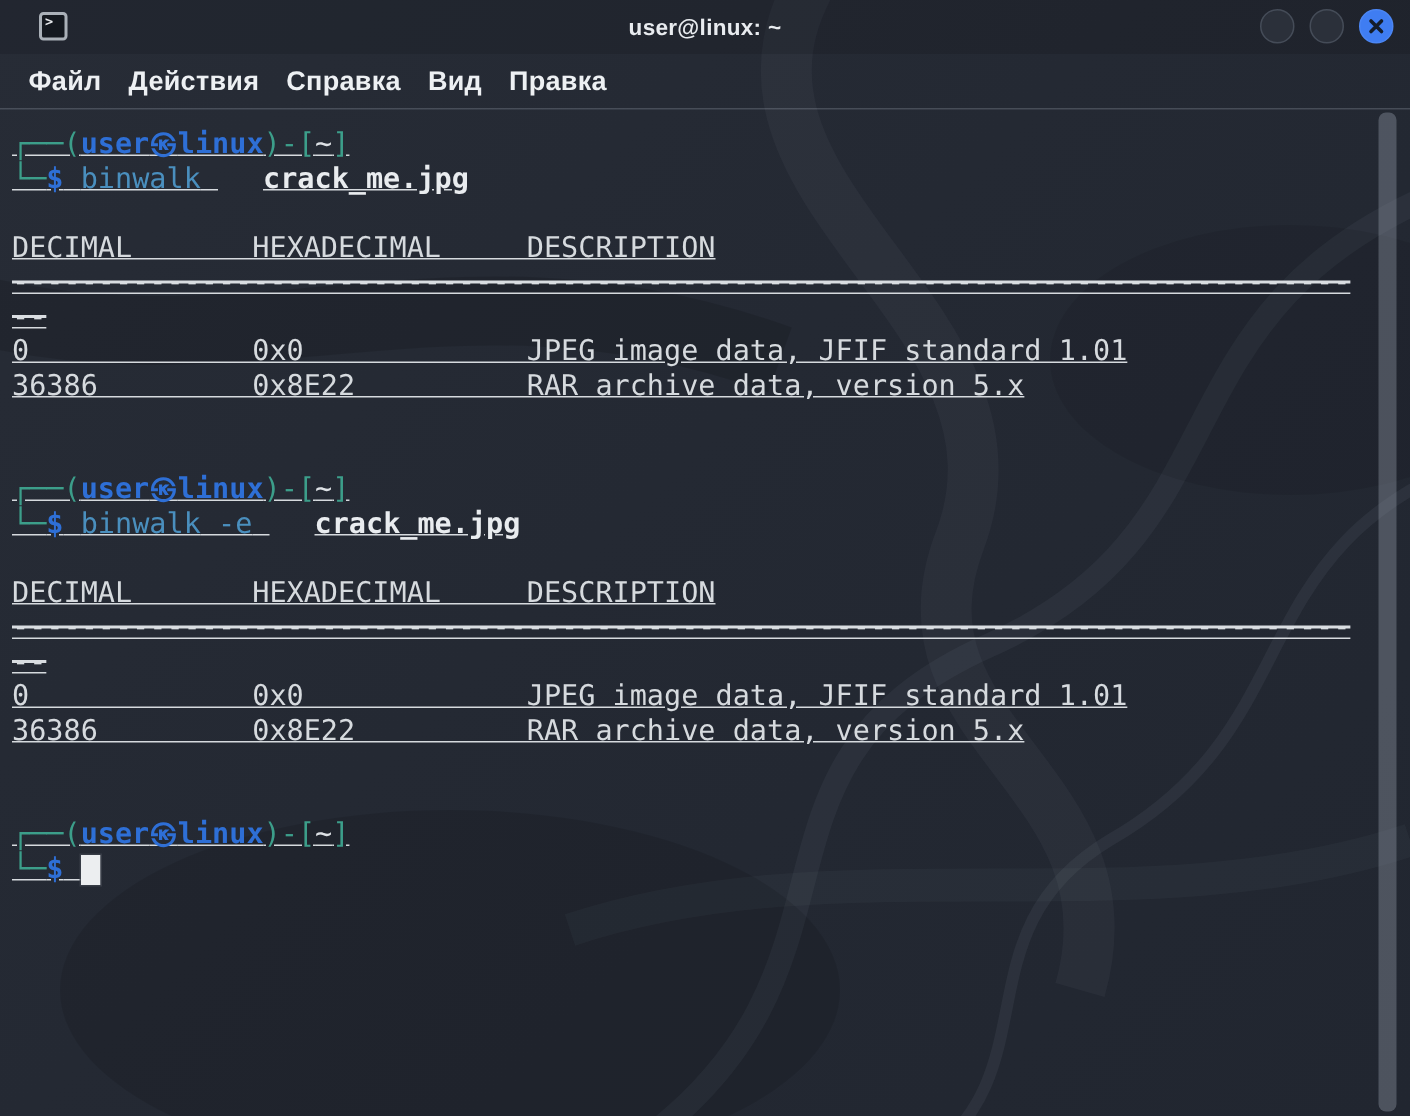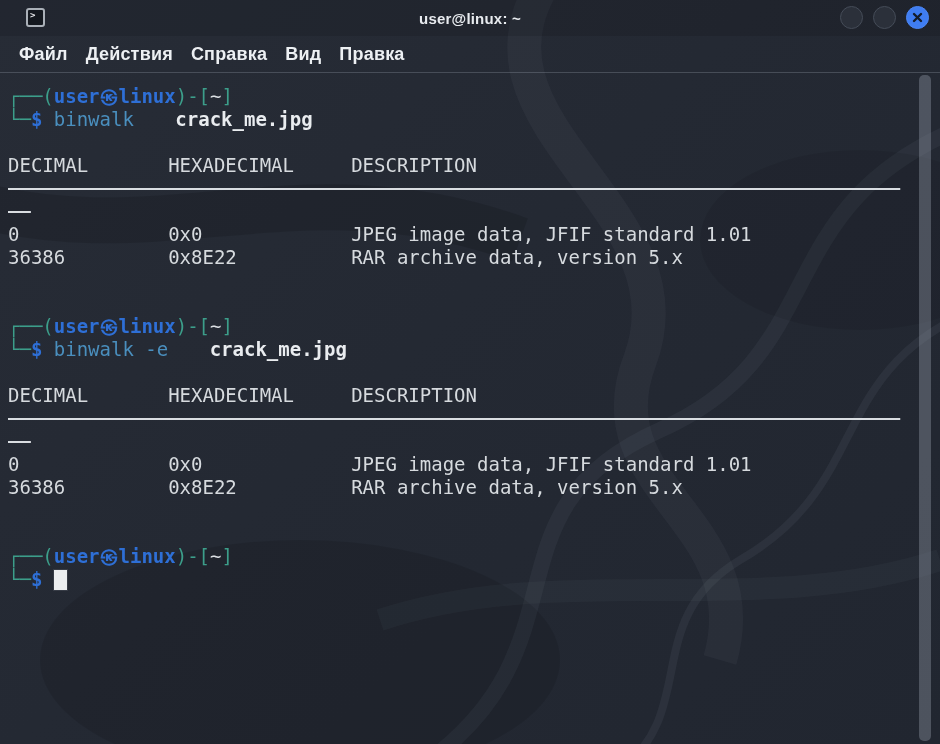--- a/index.html
+++ b/index.html
@@ -56,21 +56,21 @@
   }
 
   
   .terminal{
     position:relative;z-index:1;
     padding:12px 24px 0 8px;
     font-family:"DejaVu Sans Mono","Liberation Mono",monospace;
     font-size:19px;line-height:23px;
     white-space:pre;color:#d6dade;
   }
-  .tline{height:23px;white-space:pre;}
+  .tline{height:23px;white-space:pre;text-decoration:underline;}
   .c-frame{color:#3c9e8a;}
   .c-user{color:#2e6fd6;font-weight:bold;}
   .c-dollar{color:#2e6fd6;font-weight:bold;}
   .c-path{color:#dde1e5;}
   .c-cmd{color:#4a8fbe;}
   .c-file{color:#e9ecef;font-weight:bold;margin-left:30px;}
   .c-out{color:#d6dade;}
   .c-sep{
     color:#d9dde1;
     text-decoration:line-through;

